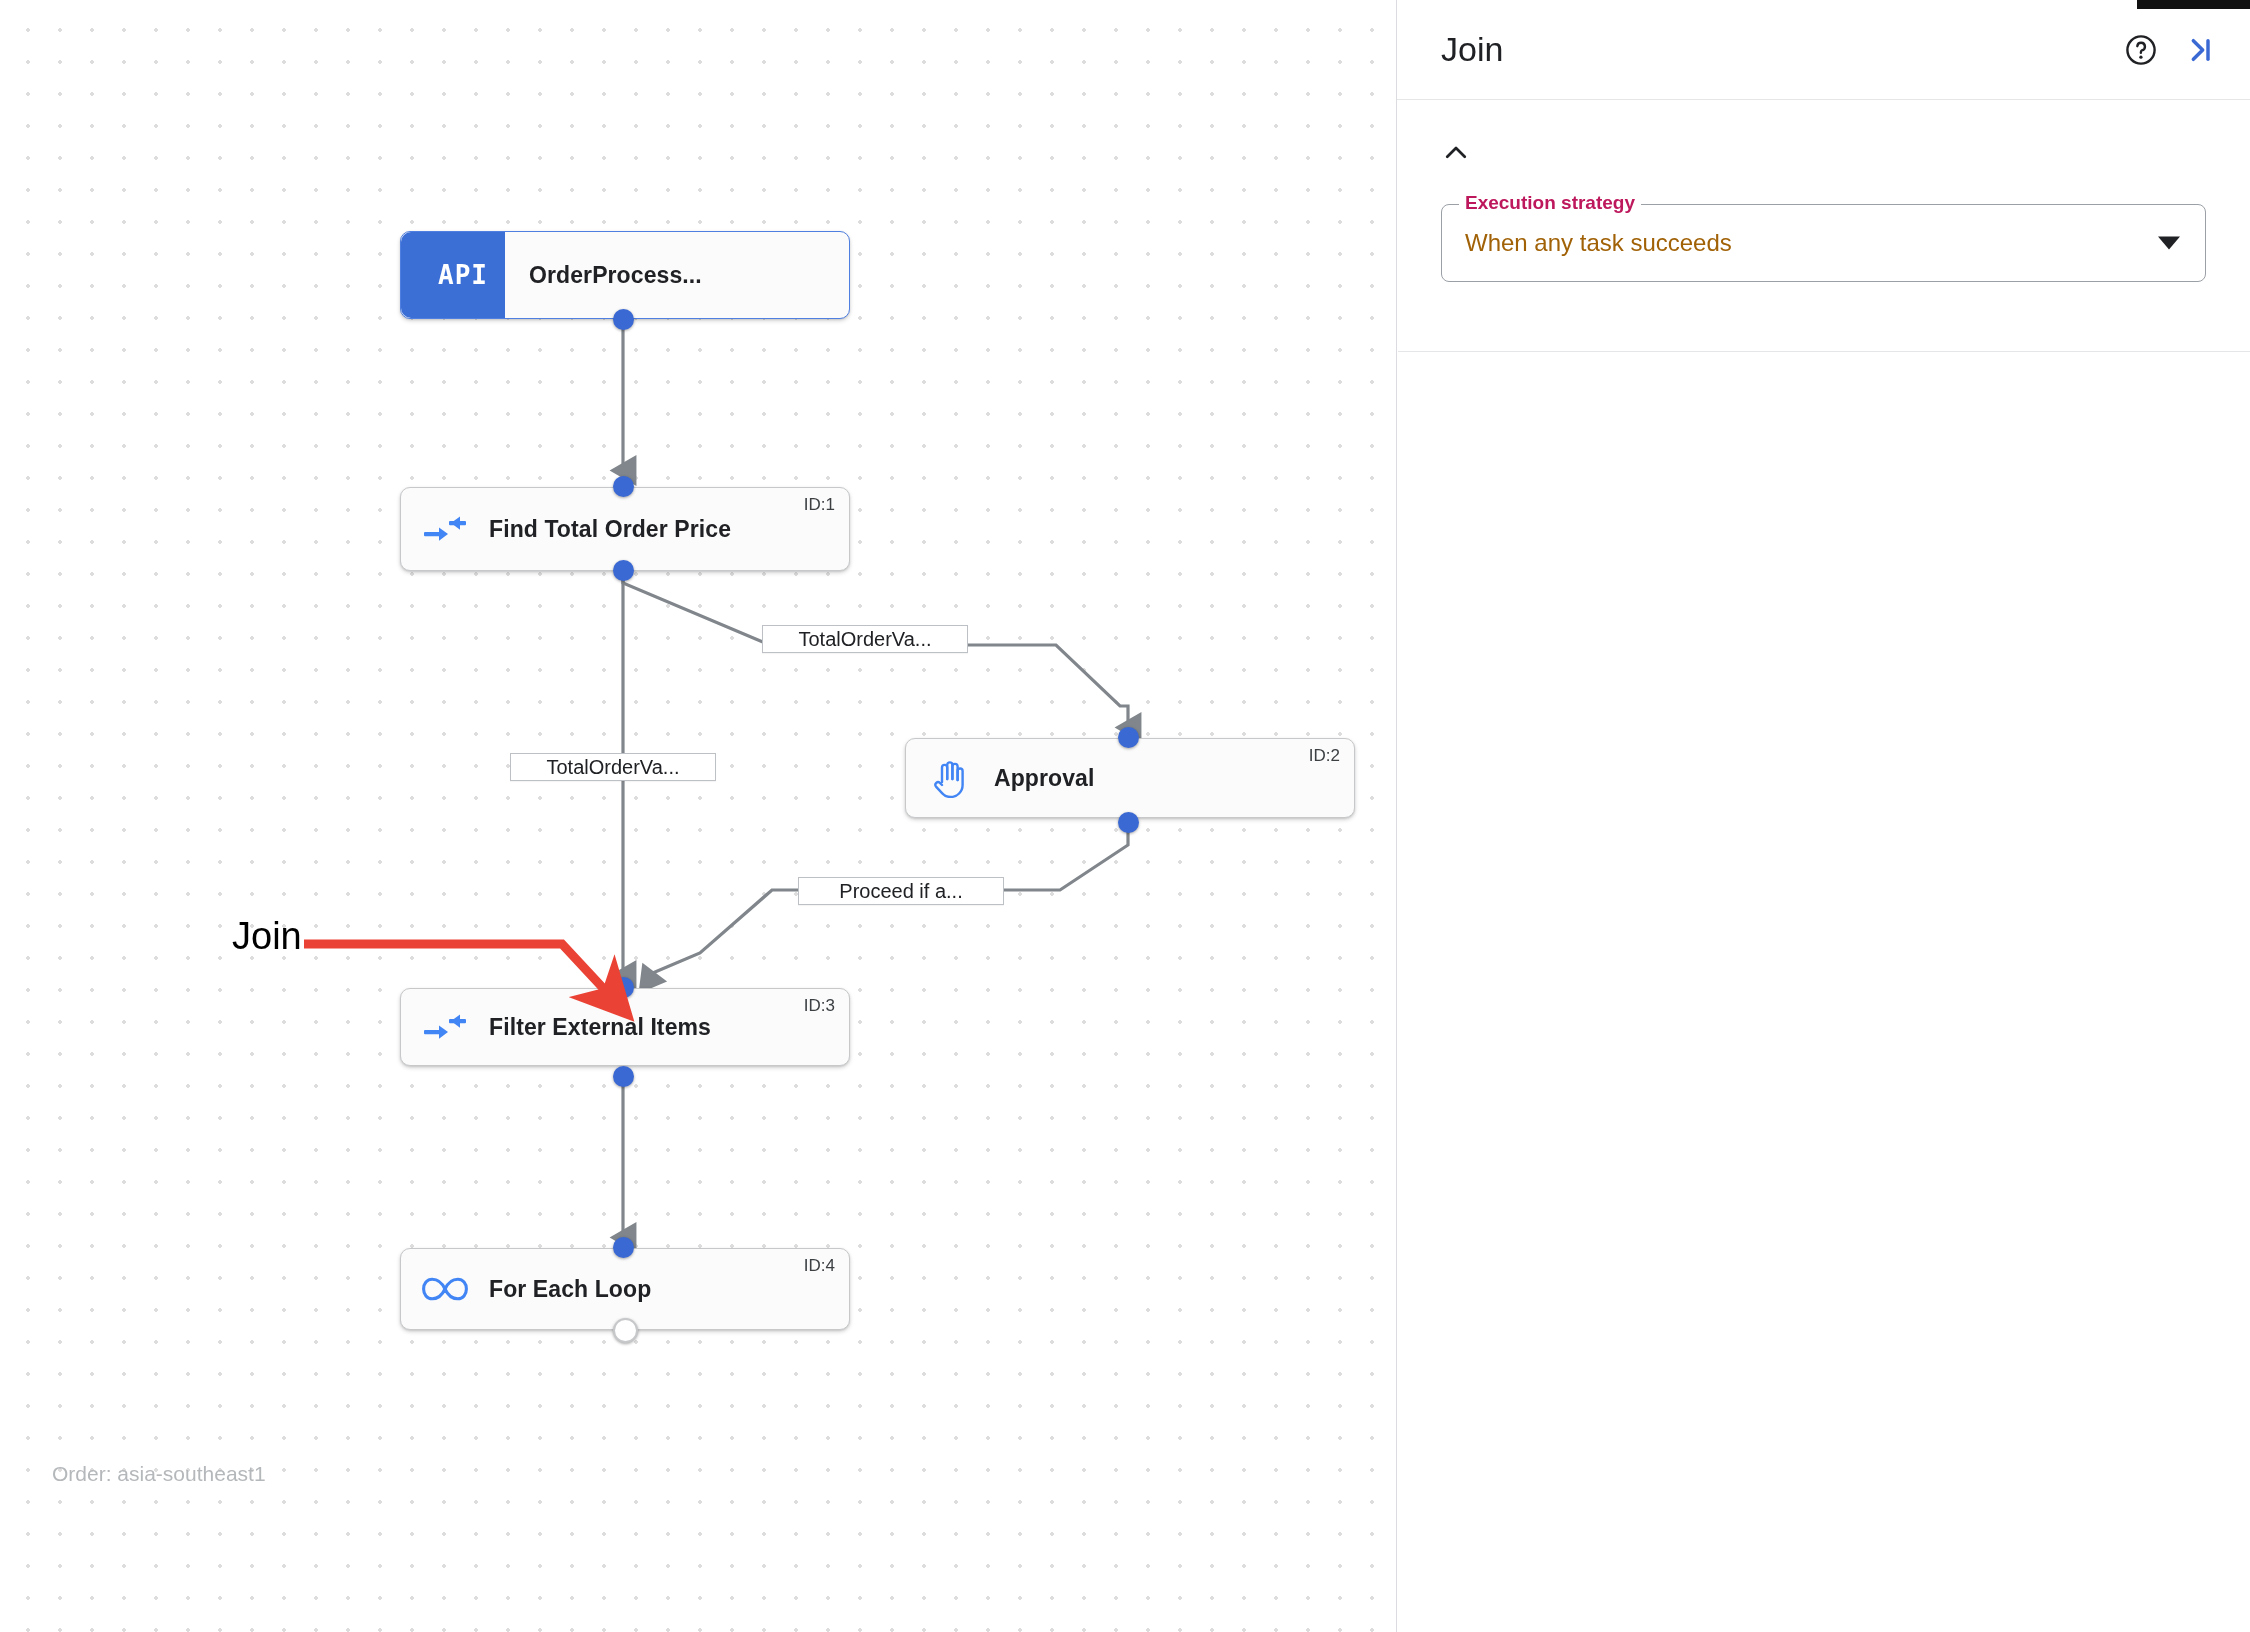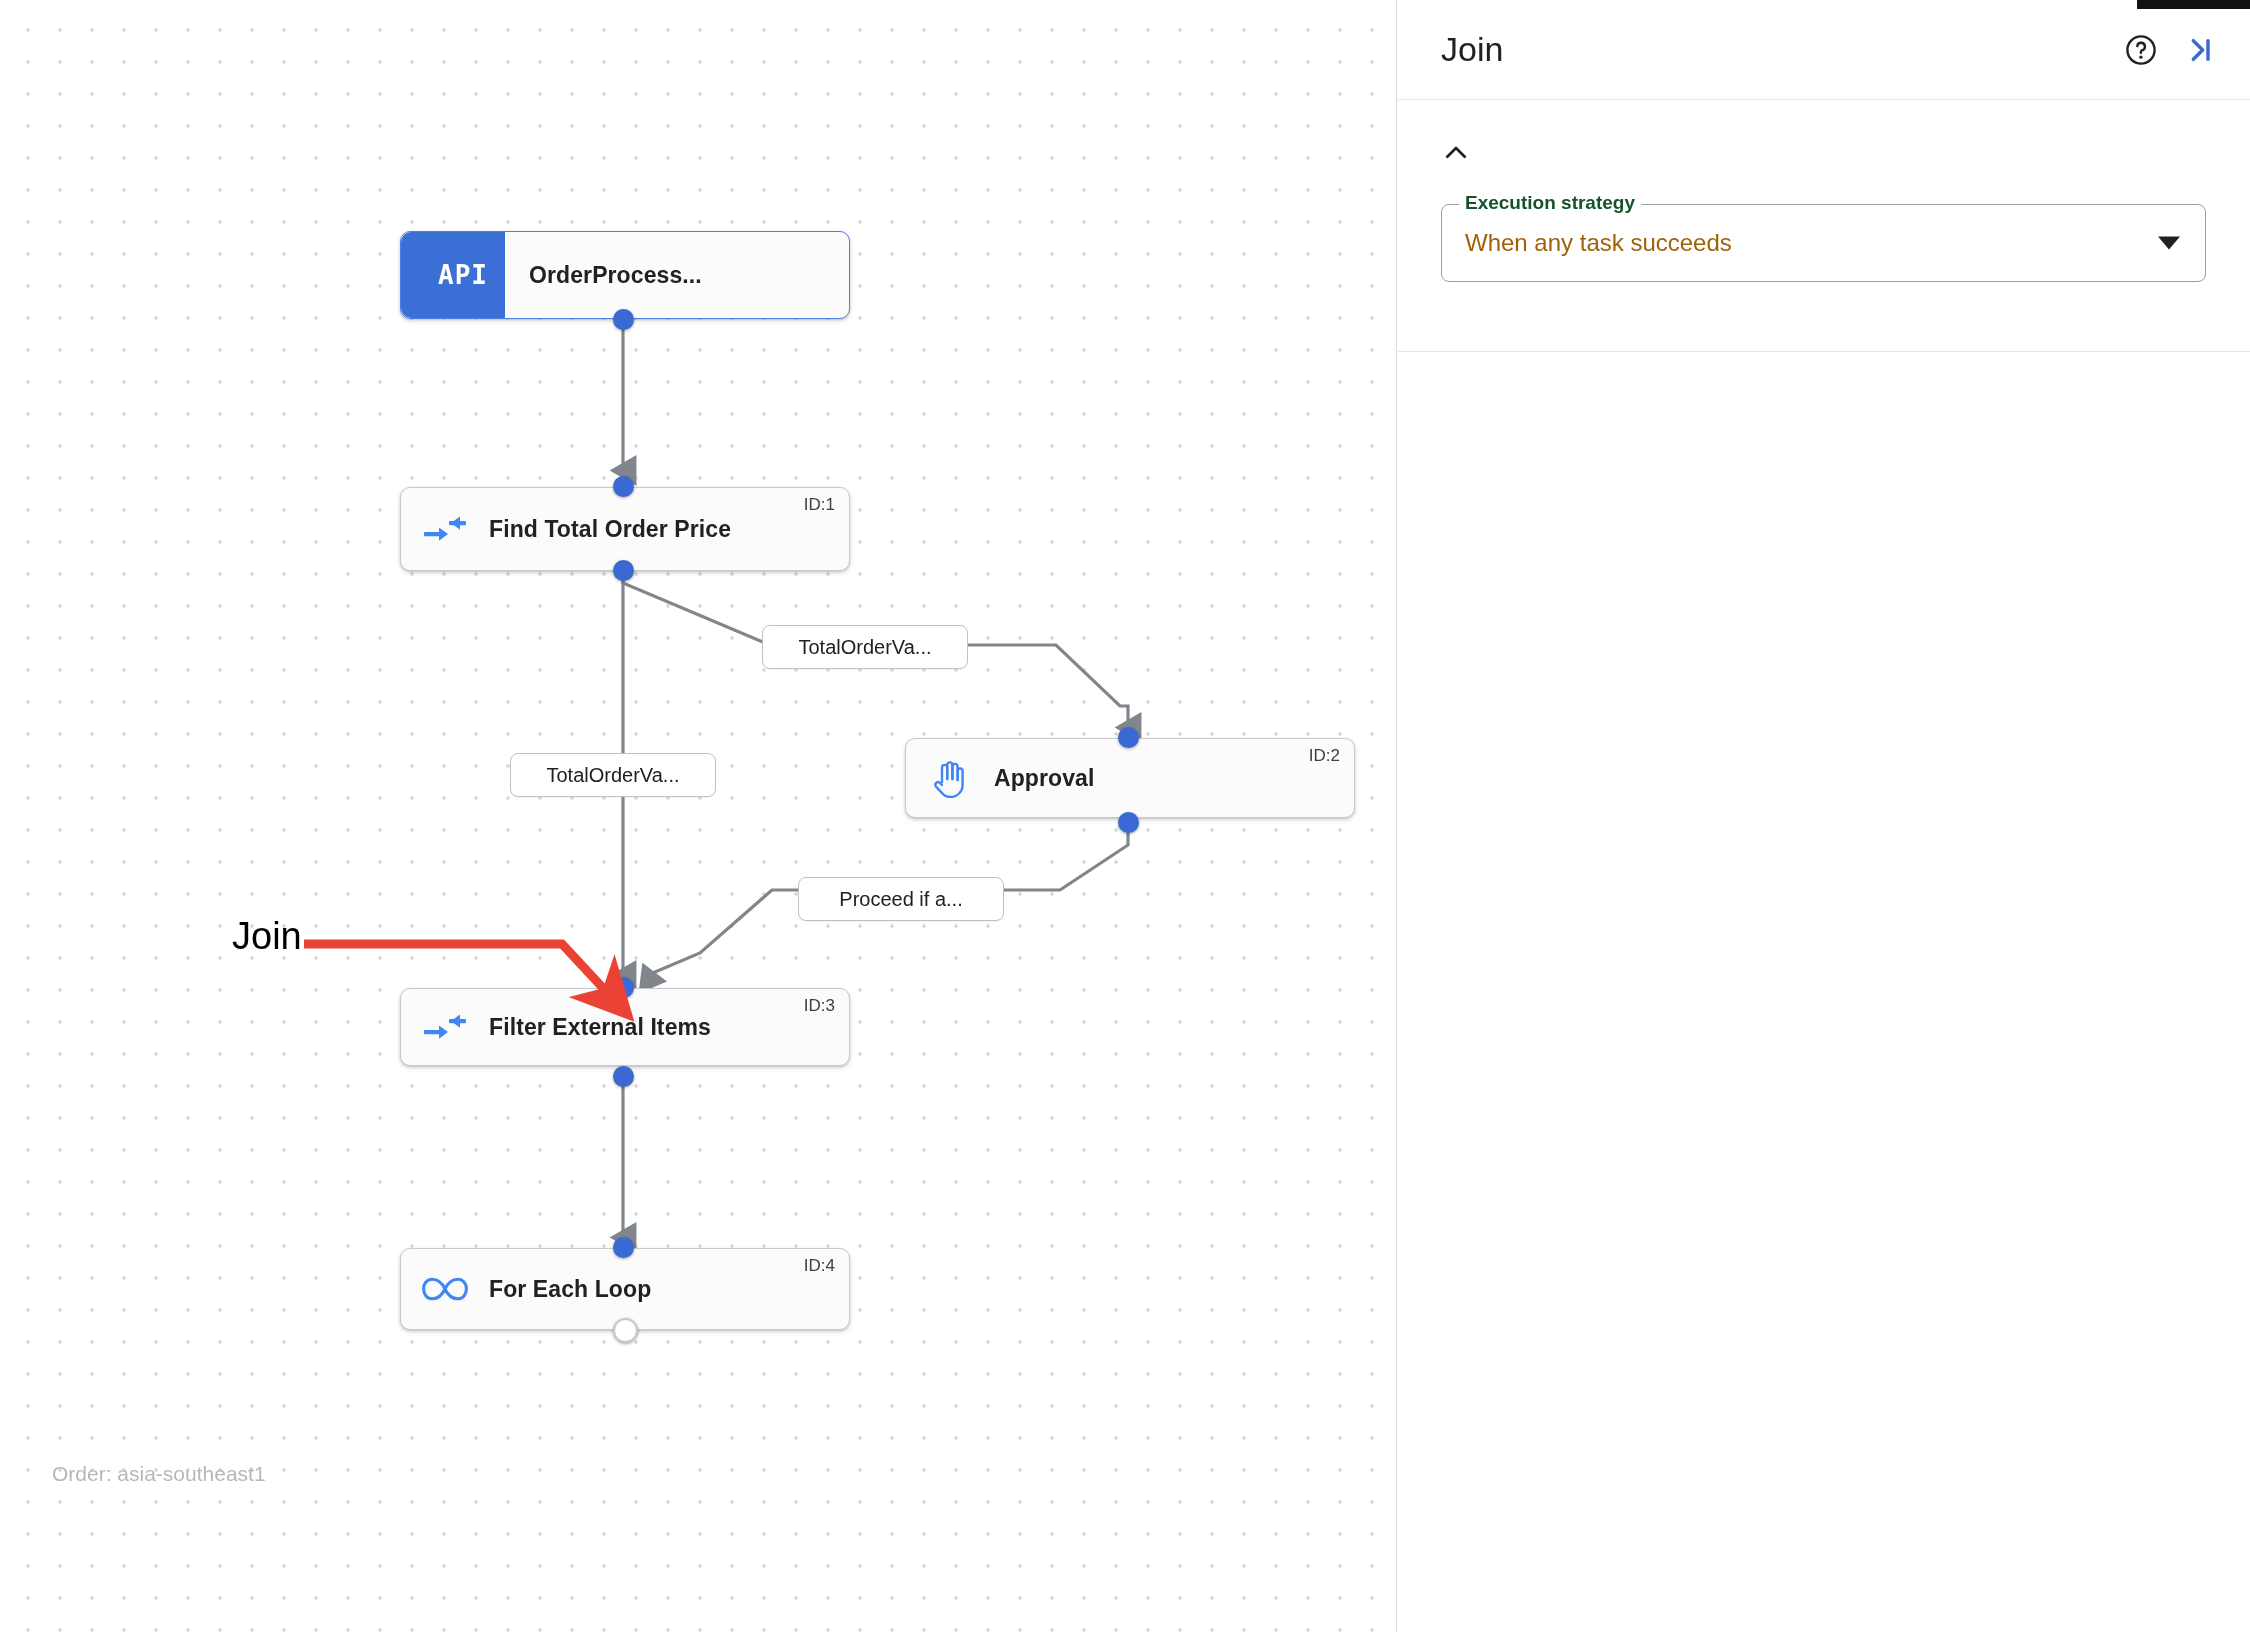--- a/index.html
+++ b/index.html
@@ -118,22 +118,22 @@
     background: #ffffff;
     border: 2px solid #c6c8ca;
   }
 
   
   .edge-label {
     position: absolute;
     box-sizing: border-box;
     background: #ffffff;
     border: 1px solid #bdc1c6;
-    border-radius: 8px;
-    height: 44px;
+    border-radius: 0;
+    height: 28px;
     display: flex;
     align-items: center;
     justify-content: center;
     padding: 0 18px;
     font-size: 20px;
     color: #202124;
     z-index: 5;
     box-shadow: 0 1px 1px rgba(0,0,0,0.04);
   }
 
@@ -240,21 +240,21 @@
     box-sizing: border-box;
     pointer-events: none;
   }
   .field-notch {
     position: absolute;
     left: 18px;
     top: -11px;
     background: #ffffff;
     padding: 0 6px;
     font-size: 19px;
-    color: #14532d;
+    color: #be185d;
     font-weight: bold;
     line-height: 20px;
   }
   .field-value {
     position: absolute;
     left: 24px;
     top: 50%;
     transform: translateY(-50%);
     font-size: 24px;
     color: #a16207;

